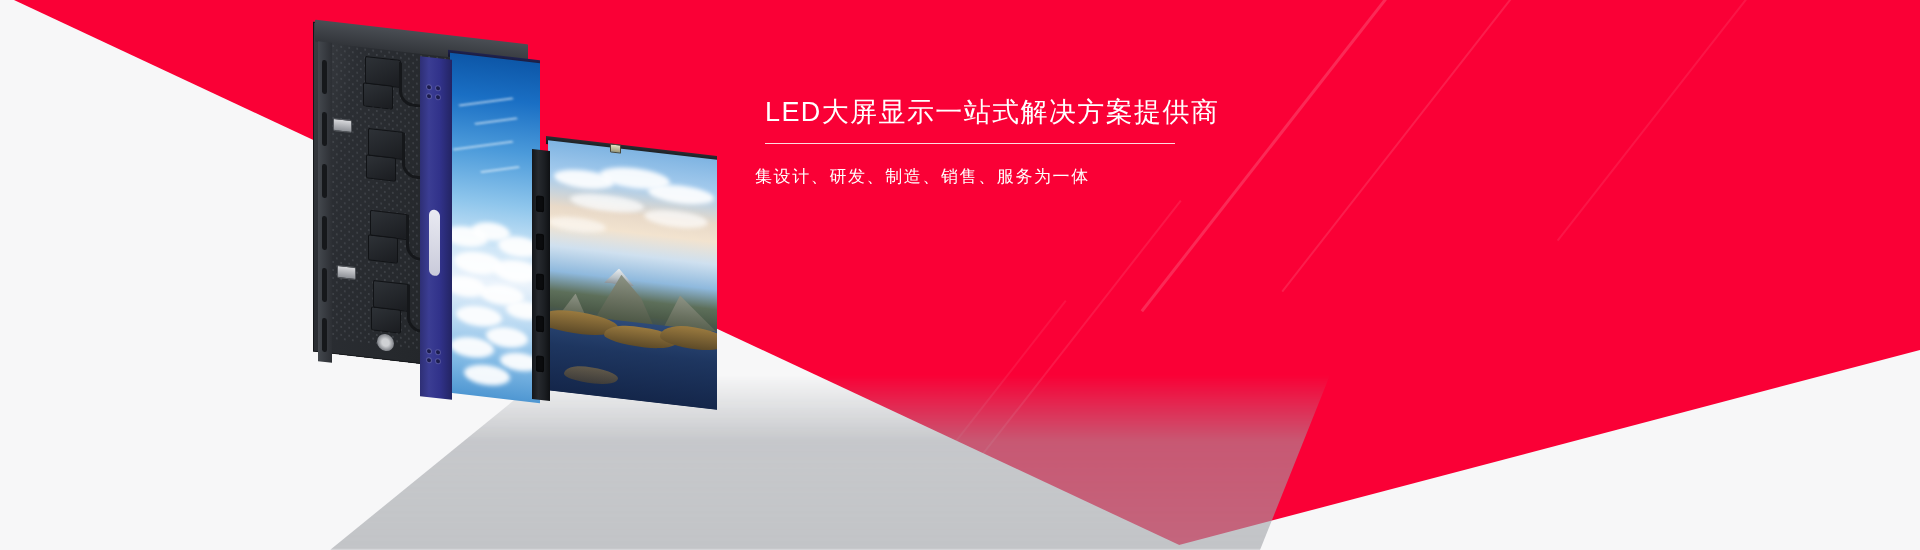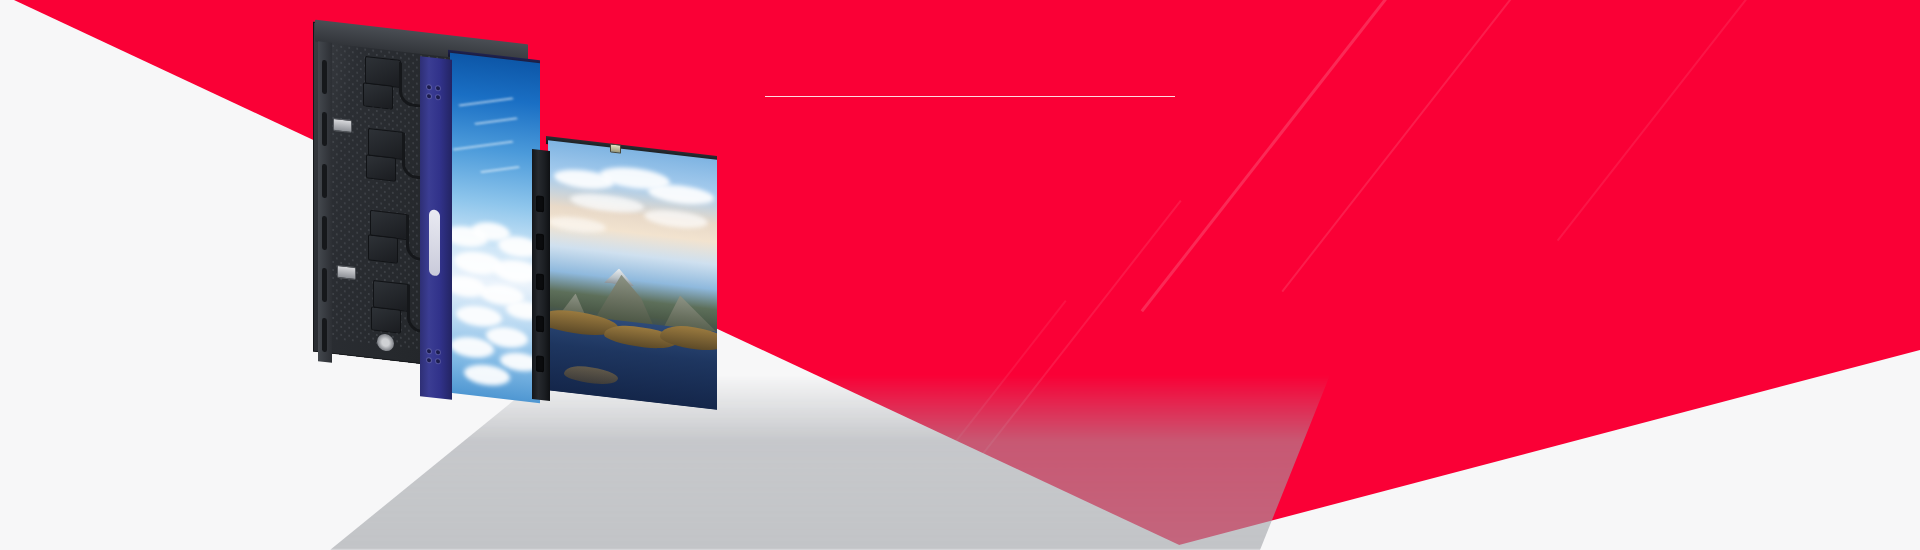--- a/index.html
+++ b/index.html
@@ -338,18 +338,20 @@
           <i style="top:206px"></i>
       </div>
       <div class="sensor" style="left:78px;top:-6px;"></div>
     </div>
 
   </div>
 
   <div id="copy">
 
     <div class="sub-wrap">
+      <div class="subtitle">LED大屏显示一站式解决方案提供商</div>
       <div class="rule"></div>
     </div>
 
+    <div class="tagline">集设计、研发、制造、销售、服务为一体</div>
   </div>
 
 </div>
 
 </body></html>

